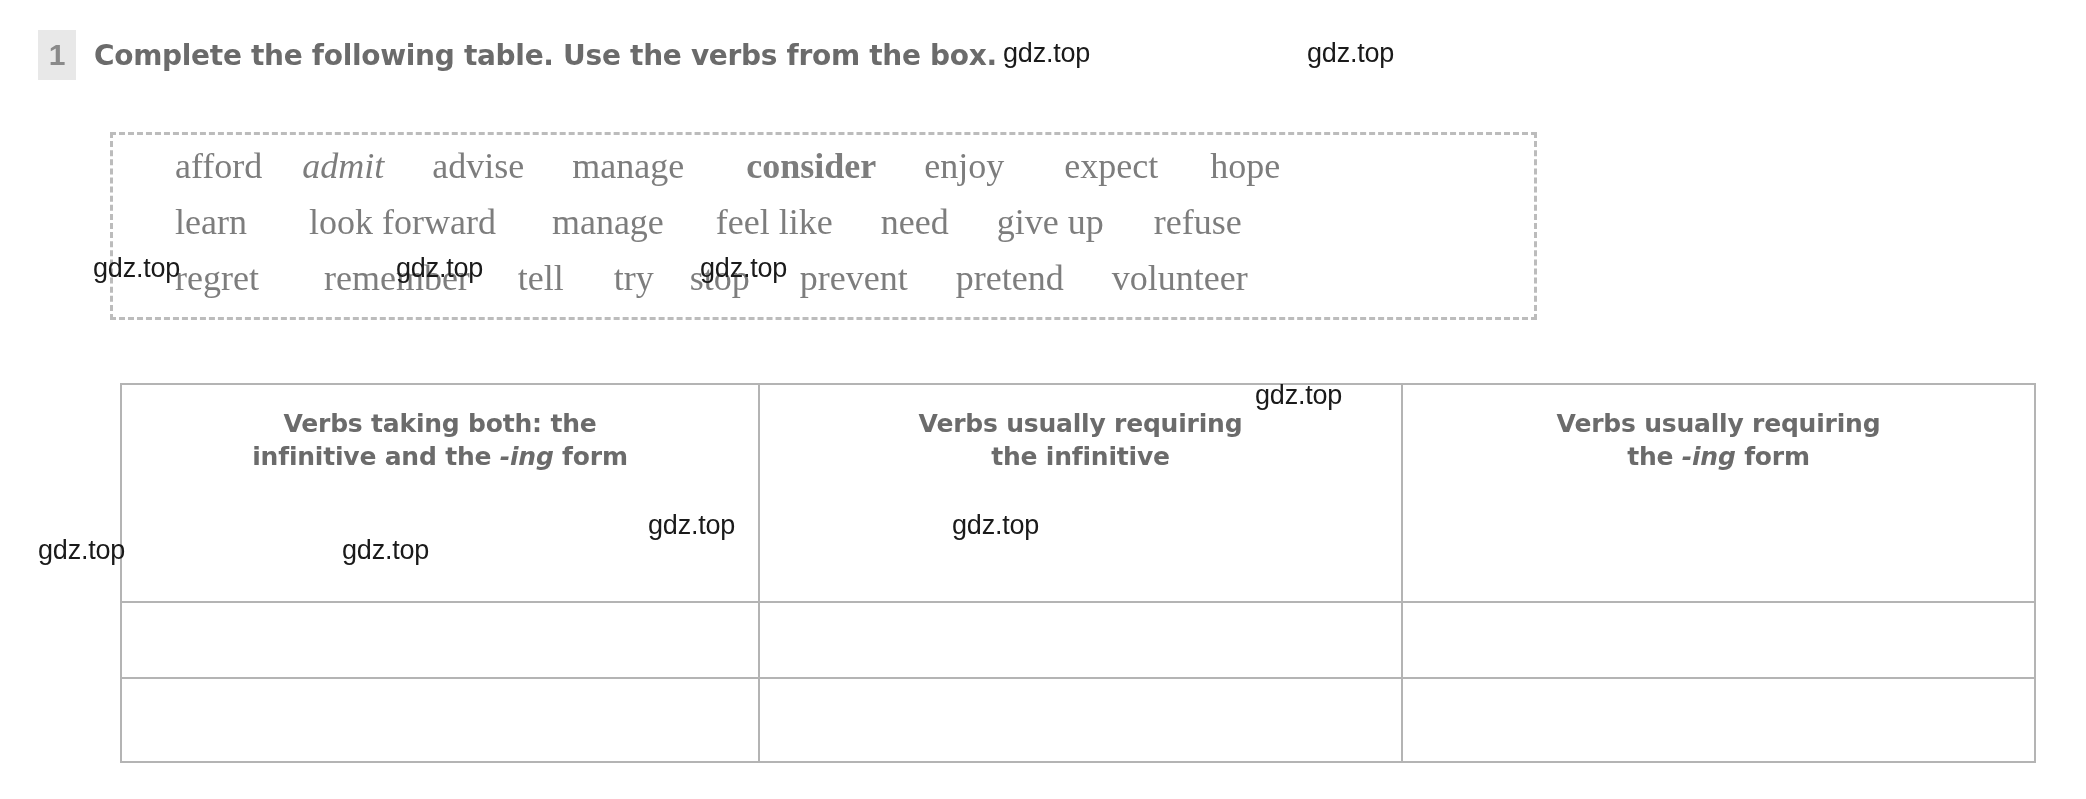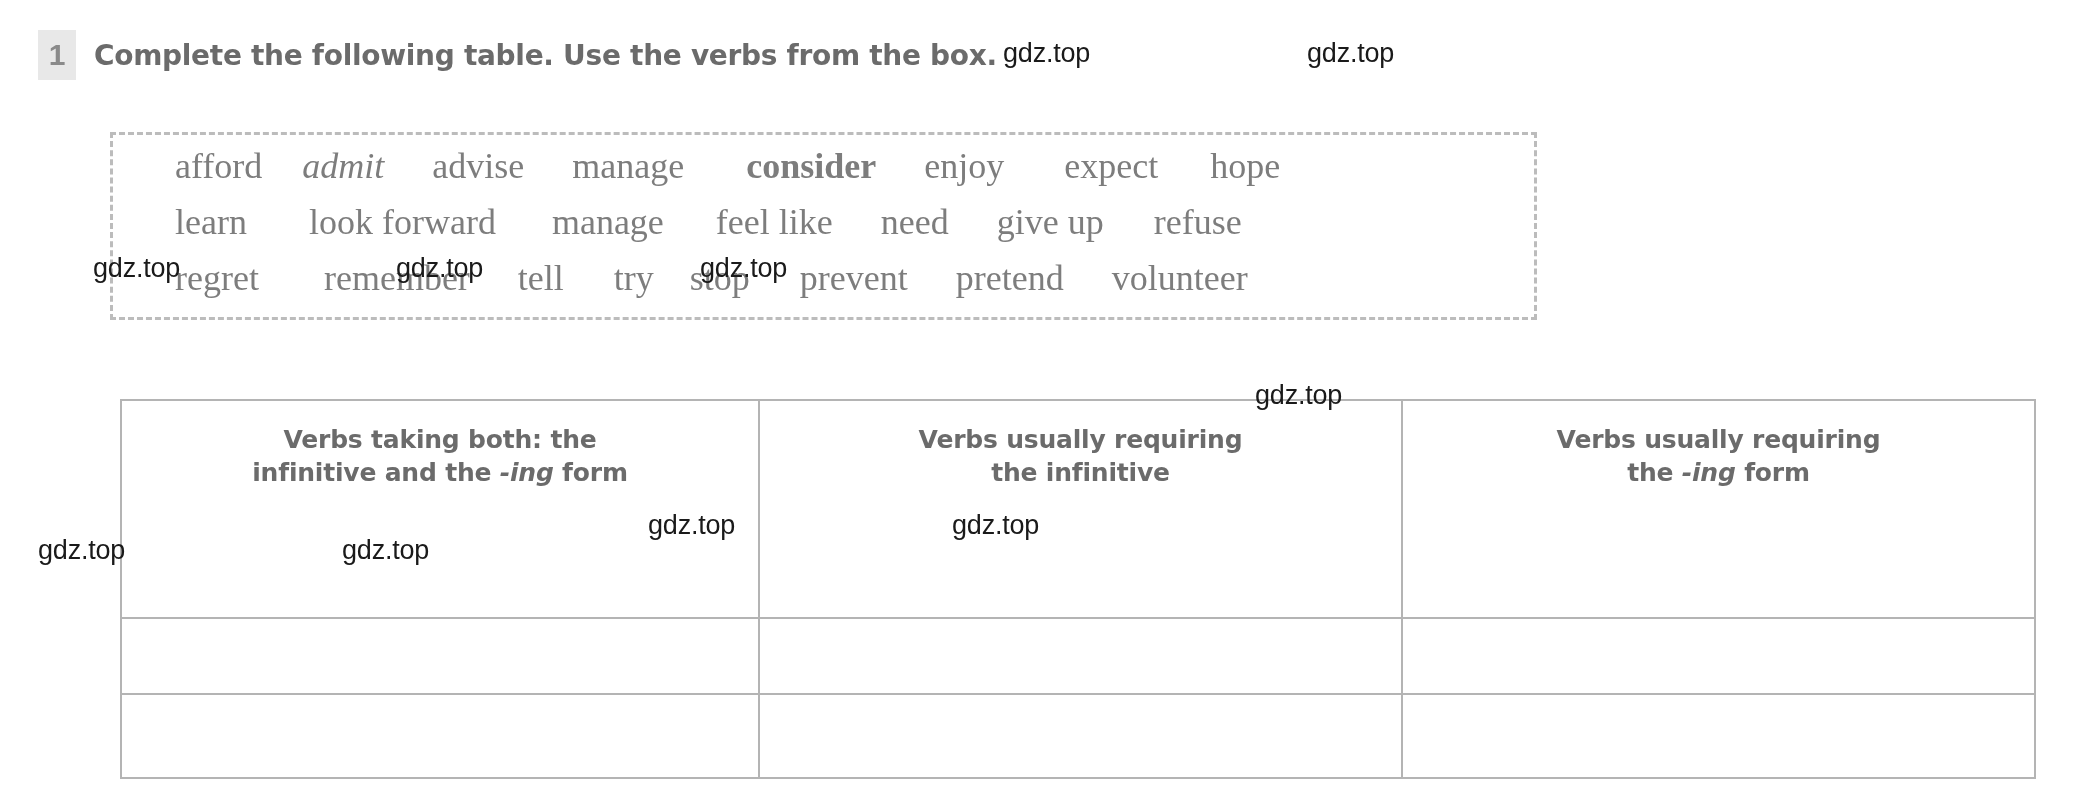--- a/index.html
+++ b/index.html
@@ -73,21 +73,20 @@
   
   #verbs-table {
     position: absolute;
     left: 120px;
     top: 383px;
     width: 1916px;
     height: 380px;
     box-sizing: border-box;
     border: 2px solid #b4b4b4;
     border-collapse: collapse;
-    margin-top: 16px;
   }
   .tbl-row {
     display: flex;
     width: 100%;
     box-sizing: border-box;
   }
   #row-header { height: 216px; }
   #row-blank-1 {
     height: 76px;
     border-top: 2px solid #b4b4b4;

